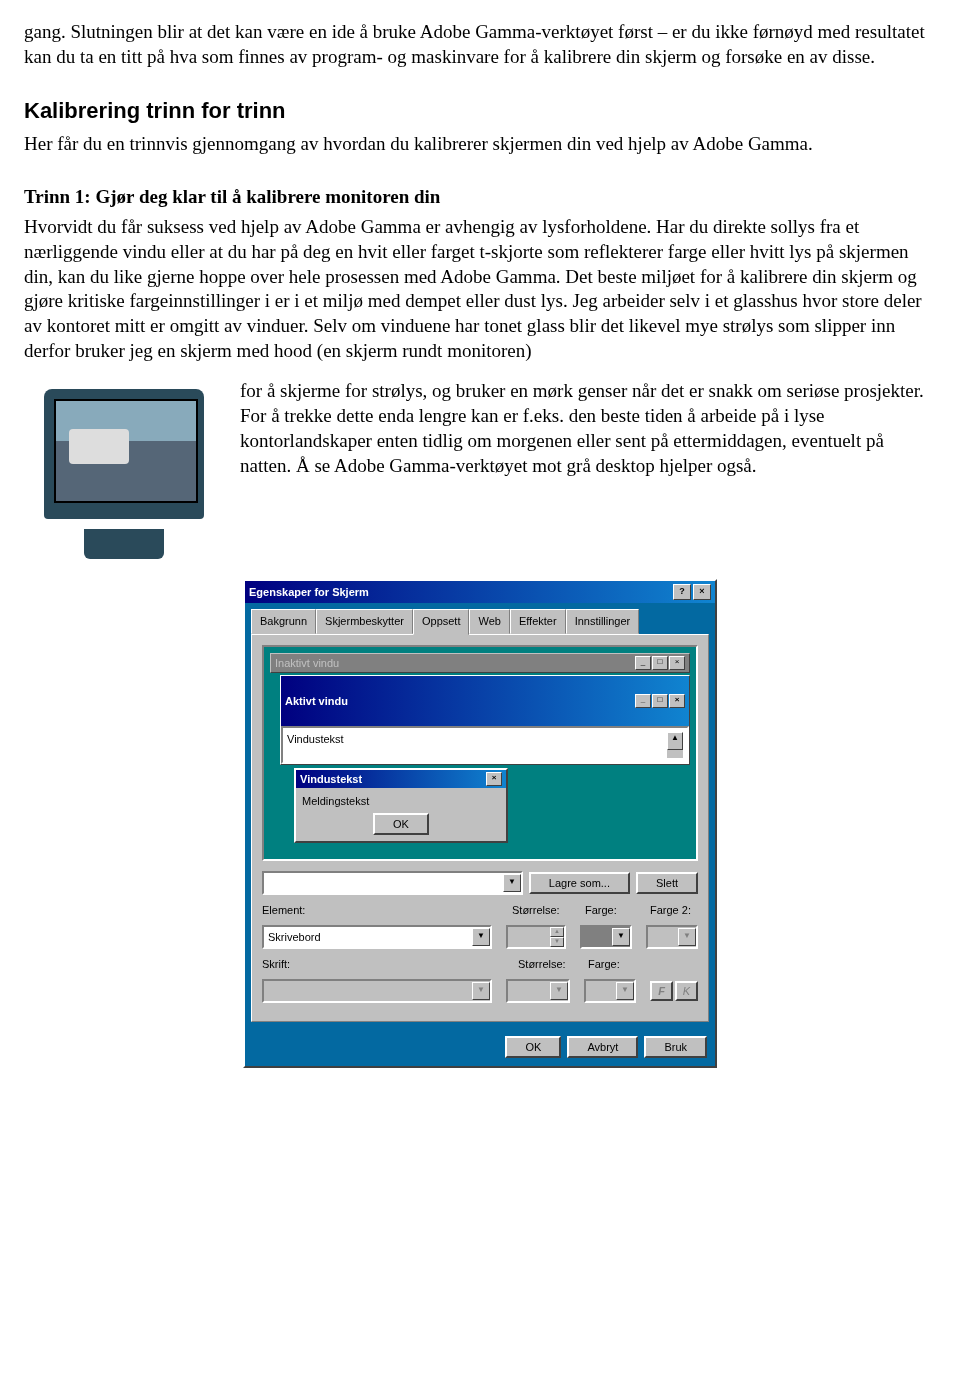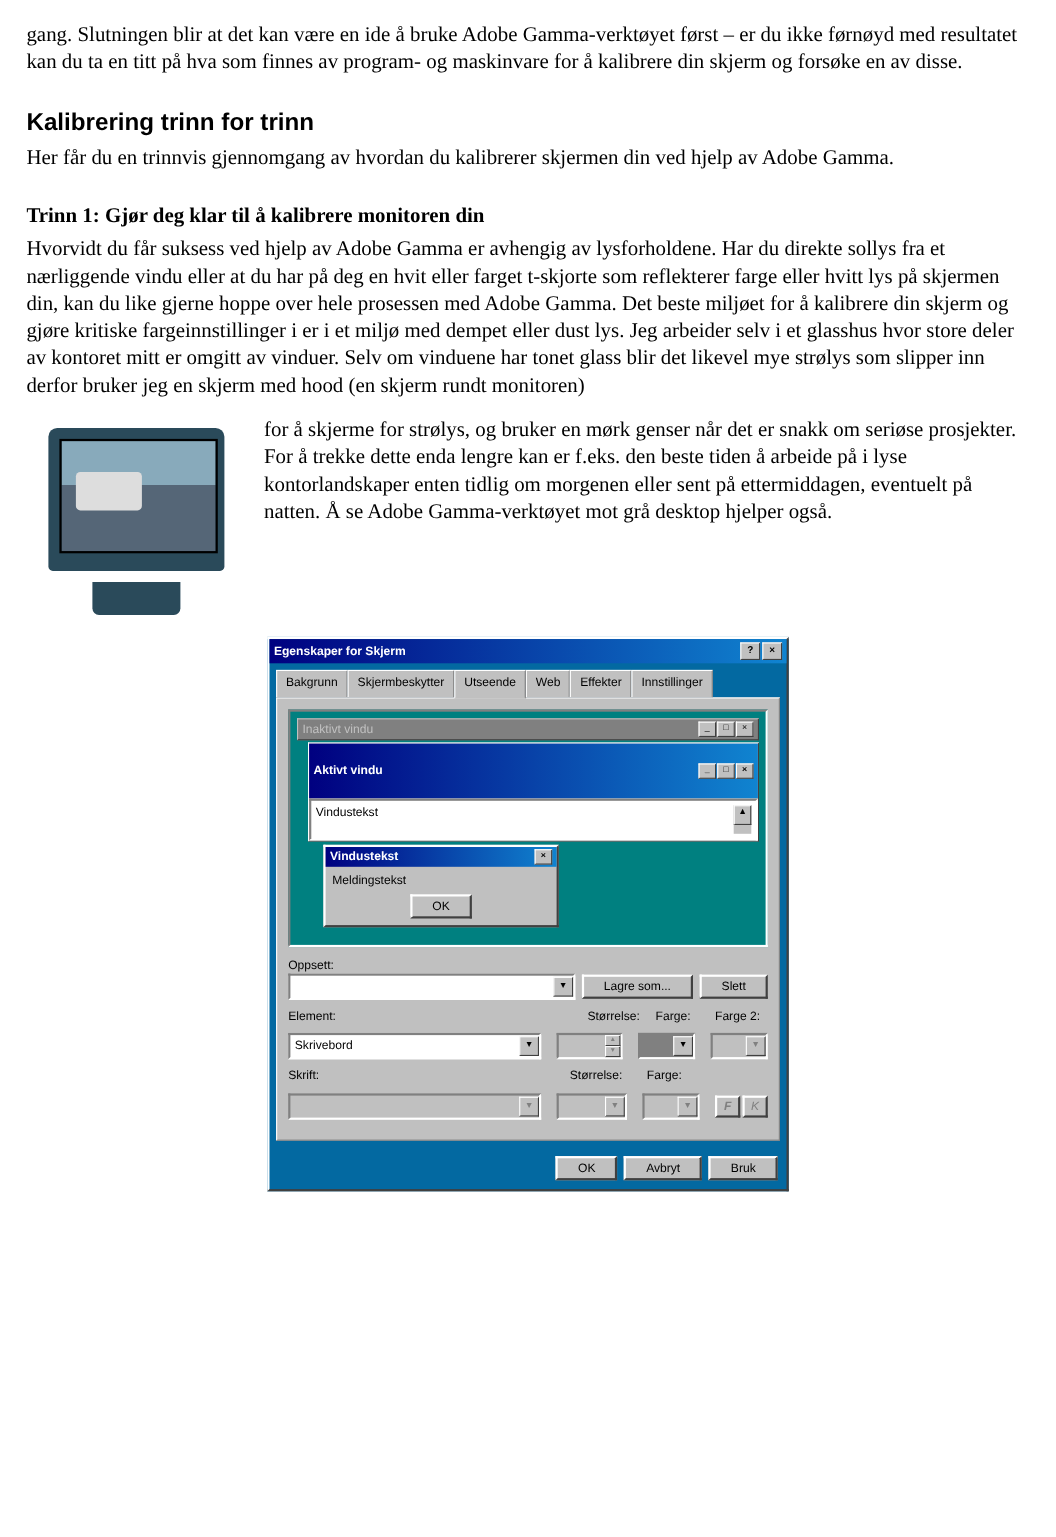--- a/index.html
+++ b/index.html
@@ -75,21 +75,21 @@
   <div class="titlebar">
     <span>Egenskaper for Skjerm</span>
     <div class="titlebar-btns">
       <div class="tbtn">?</div>
       <div class="tbtn">×</div>
     </div>
   </div>
   <div class="tabs">
     <div class="tab">Bakgrunn</div>
     <div class="tab">Skjermbeskytter</div>
-    <div class="tab active">Utseende</div>
+    <div class="tab active">Oppsett</div>
     <div class="tab">Web</div>
     <div class="tab">Effekter</div>
     <div class="tab">Innstillinger</div>
   </div>
   <div class="tab-content">
     <div class="preview-box">
       <div class="inactive-win">
         <div class="wtitle">
           <span>Inaktivt vindu</span>
           <div class="wbtns">
@@ -124,31 +124,30 @@
         </div>
         <div class="msgbox-body">
           <div>Meldingstekst</div>
           <div style="text-align:center;margin-top:4px">
             <button class="btn">OK</button>
           </div>
         </div>
       </div>
     </div>
 
-    <div class="label">Oppsett:</div>
     <div class="form-row">
       <div class="combo" style="flex:1">
         <span></span>
             <div class="combo-btn">▼</div>
       </div>
       <button class="btn">Lagre som...</button>
       <button class="btn">Slett</button>
     </div>
 
-    <div class="form-row" style="gap:6px">
+    <div class="form-row" style="gap:17px">
       <div style="flex:1">
         <div class="label">Element:</div>
       </div>
       <div style="width:56px">
             <div class="label">Størrelse:</div>
           </div>
       <div style="width:48px">
             <div class="label">Farge:</div>
           </div>
       <div style="width:48px">

